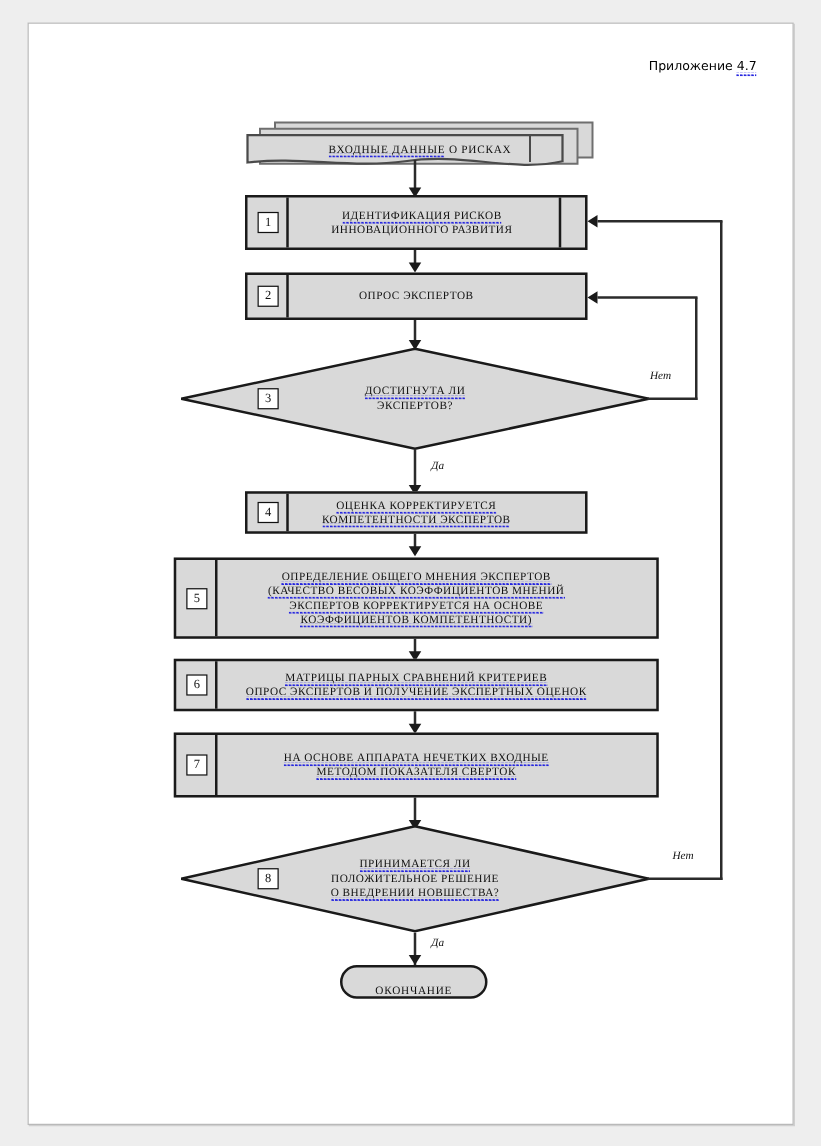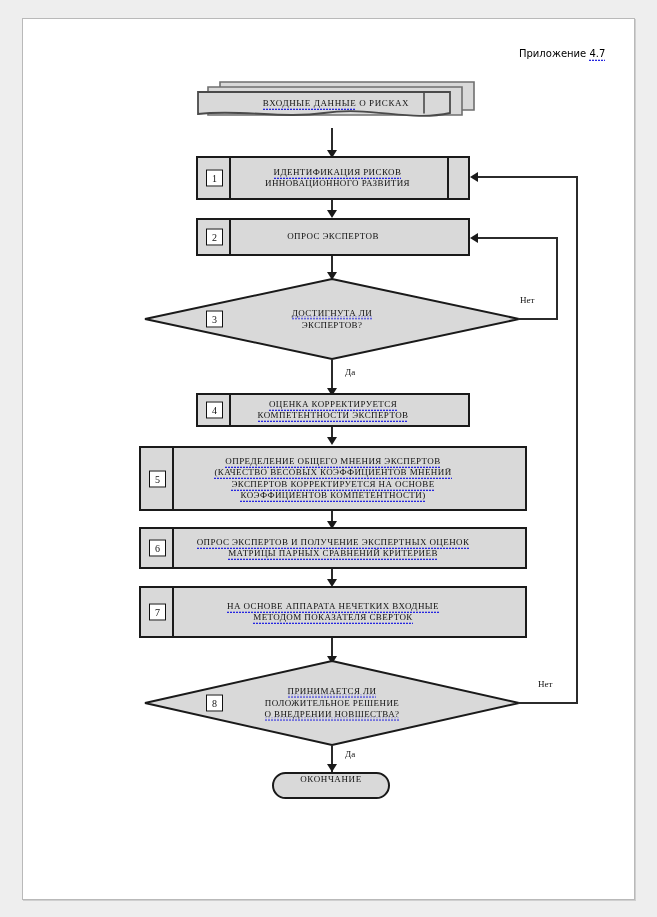--- a/index.html
+++ b/index.html
@@ -96,21 +96,21 @@
     letter-spacing: 0.4px;
     color: #111;
   }
 
   
   .terminal {
     position: absolute;
     background: #d9d9d9;
     border: 2px solid #1a1a1a;
     border-radius: 18px;
-    display: flex; align-items: flex-start; justify-content: center;
+    display: flex; align-items: flex-end; justify-content: center;
     font-size: 9px; letter-spacing: 0.6px; color: #111;
     box-sizing: border-box;
   }
 
   
   .docstack { position: absolute; }
   .docstack svg { position:absolute; left:0; top:0; }
   .docstack .dctxt {
     position: absolute;
     left: 0; right: 0; top: 18px;
@@ -136,34 +136,35 @@
     border-top: 5px solid transparent;
     border-bottom: 5px solid transparent;
     border-right: 8px solid #1a1a1a;
   }
   .lbl {
     position: absolute;
     font-family: "Liberation Serif", serif;
     font-size: 9px;
     color: #111;
     white-space: nowrap;
+    font-style: italic;
   }
 </style>
 </head>
 <body>
 
 <div id="page">
   <div id="sheet"></div>
 
   <div id="appendix">
     <span>Приложение</span>
     <span class="sq">4.7</span>
   </div>
 
-  <div class="docstack" style="left:196px; top:80px; width:280px; height:42px;">
+  <div class="docstack" style="left:196px; top:96px; width:280px; height:42px;">
     <svg width="280" height="42" viewBox="0 0 280 42">
       <path d="M24,2 H278 V30 H24 Z" fill="#d9d9d9" stroke="#6f6f6f" stroke-width="1.6"></path>
       <path d="M12,7 H266 V35 H12 Z" fill="#d9d9d9" stroke="#6f6f6f" stroke-width="1.6"></path>
       <path d="M2,12 H254 V33 C214,42 176,26 128,33 C86,39 44,29 2,34 Z" fill="#d9d9d9" stroke="#4a4a4a" stroke-width="1.8"></path>
       <line x1="228" y1="12" x2="228" y2="33.5" stroke="#4a4a4a" stroke-width="1.6"></line>
     </svg>
     <div class="dctxt">
       <span class="sq">ВХОДНЫЕ ДАННЫЕ</span><span> О РИСКАХ</span>
     </div>
   </div>
@@ -239,22 +240,22 @@
     </div>
   </div>
 
   <div class="vline" style="left:331px; top:511px; height:16px;"></div>
   <div class="arrow-down" style="left:327px; top:521px;"></div>
 
   <div class="node" style="left:139px; top:527px; width:388px; height:42px;">
     <div class="num">6</div>
     <div class="cellline" style="left:31px;"></div>
     <div class="txt">
+      <div><span class="sq">МАТРИЦЫ ПАРНЫХ СРАВНЕНИЙ КРИТЕРИЕВ</span></div>
       <div><span class="sq">ОПРОС ЭКСПЕРТОВ И ПОЛУЧЕНИЕ ЭКСПЕРТНЫХ ОЦЕНОК</span></div>
-      <div><span class="sq">МАТРИЦЫ ПАРНЫХ СРАВНЕНИЙ КРИТЕРИЕВ</span></div>
     </div>
   </div>
 
   <div class="vline" style="left:331px; top:569px; height:16px;"></div>
   <div class="arrow-down" style="left:327px; top:579px;"></div>
 
   <div class="node" style="left:139px; top:586px; width:388px; height:52px;">
     <div class="num">7</div>
     <div class="cellline" style="left:31px;"></div>
     <div class="txt">

